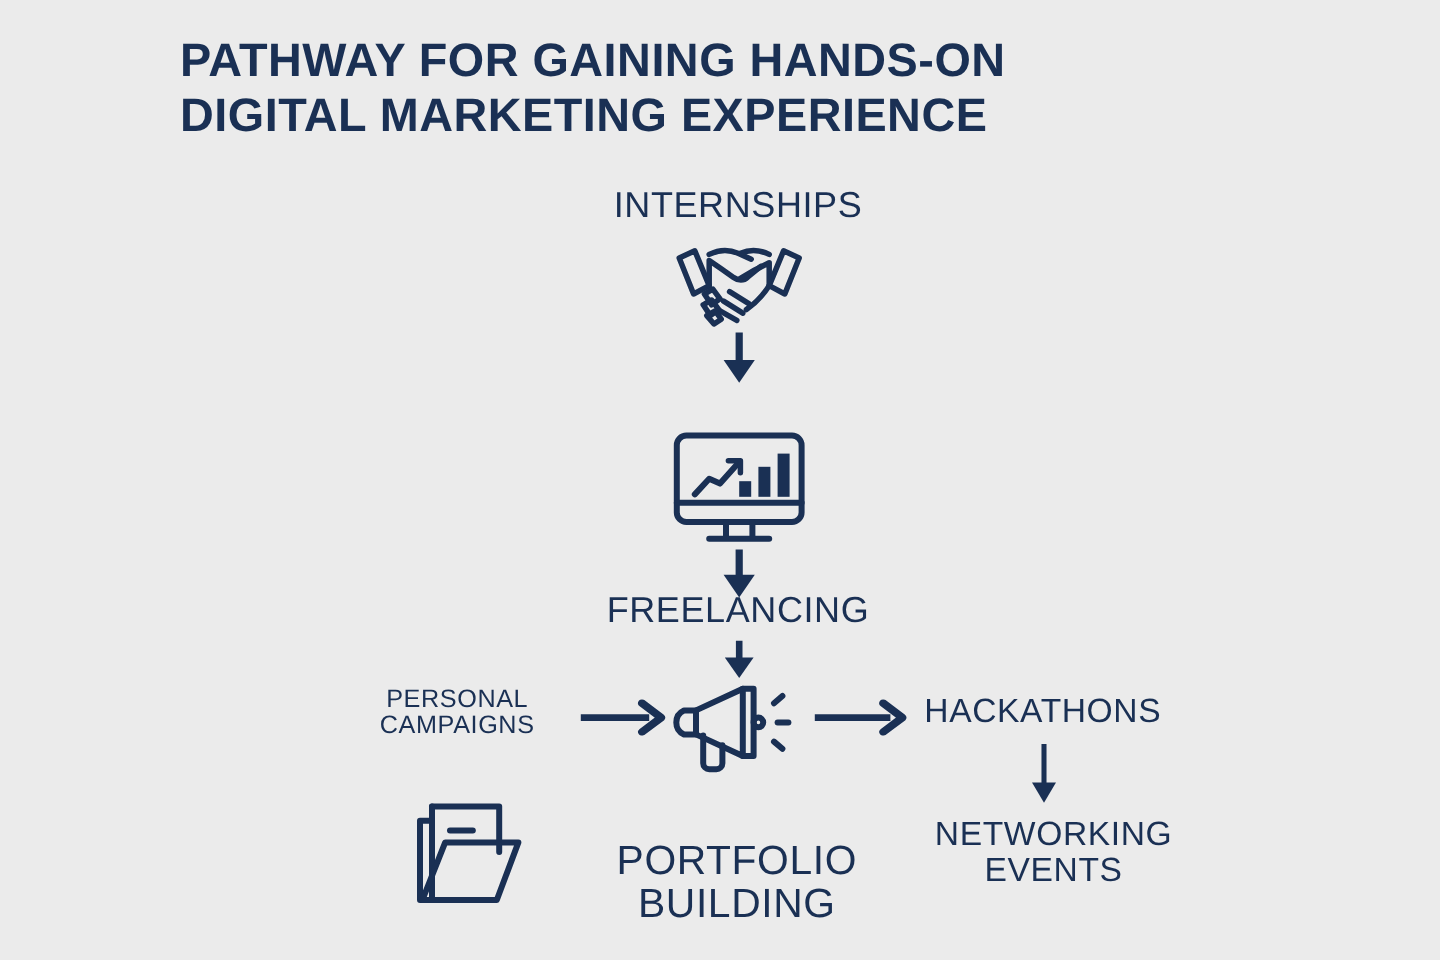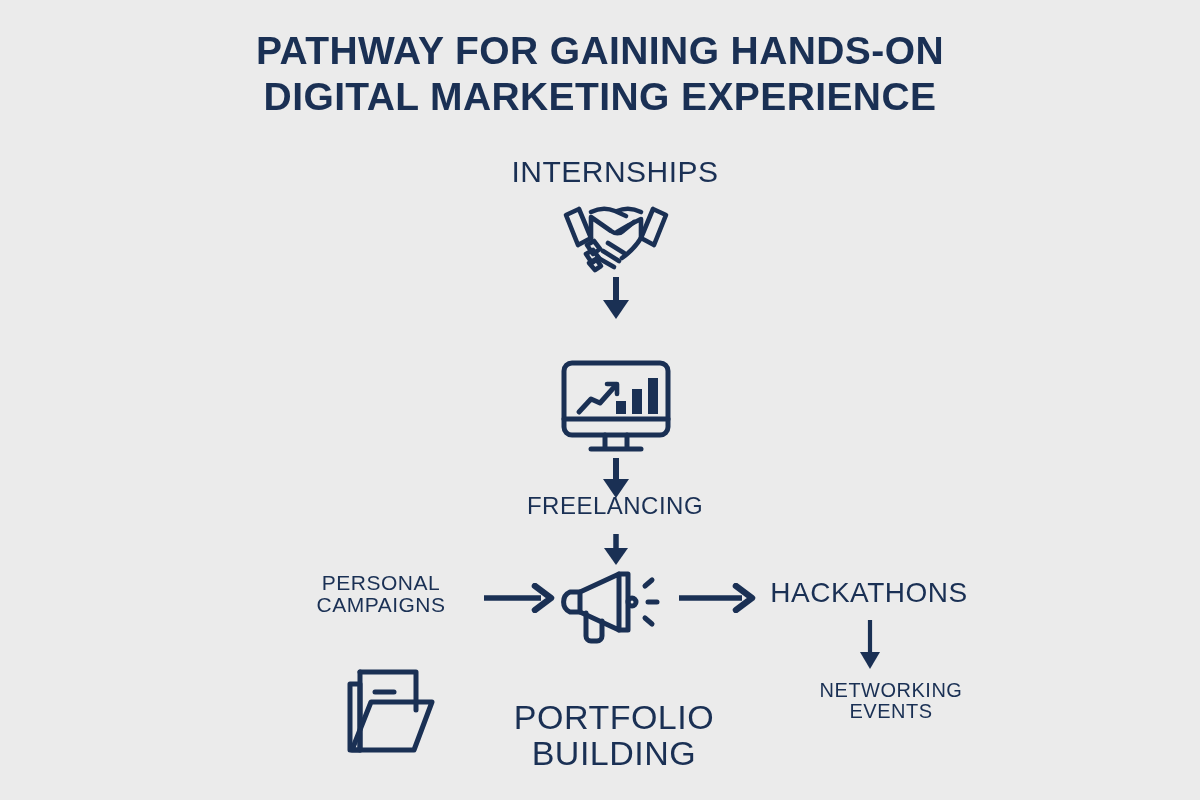--- a/index.html
+++ b/index.html
@@ -25,36 +25,36 @@
     white-space:pre-line;
     transform:translateX(-50%);
   }
 
   
   #title {
     position:absolute;
     top:28px; left:50%;
     transform:translateX(-50%);
     width:900px;
-    text-align:center;
+    text-align:left;
     font-size:39px;
     font-weight:bold;
     line-height:1.18;
     letter-spacing:0.4px;
     color:#1a3054;
     white-space:pre-line;
   }
 
   
   #lbl-internships   { left:615px; top:156px; font-size:30px; }
   #lbl-live-projects { left:615px; top:318px; font-size:30px; }
-  #lbl-freelancing   { left:615px; top:493px; font-size:24px; }
+  #lbl-freelancing   { left:615px; top:493px; font-size:30px; }
   #lbl-personal      { left:381px; top:572px; font-size:21px; }
   #lbl-hackathons    { left:869px; top:578px; font-size:28px; }
-  #lbl-networking    { left:878px; top:680px; font-size:20px;margin-left:13px; }
+  #lbl-networking    { left:878px; top:680px; font-size:28px; }
   #lbl-portfolio     { left:614px; top:699px; font-size:34px; }
 
   
   .icon { position:absolute; }
   #icon-handshake { left:556px; top:193px;  width:120px; height:82px; }
   #icon-monitor   { left:558px; top:358px;  width:116px; height:100px; }
   #icon-megaphone { left:556px; top:558px;  width:120px; height:90px; }
   #icon-folder    { left:344px; top:662px;  width:96px;  height:98px; }
 
   

